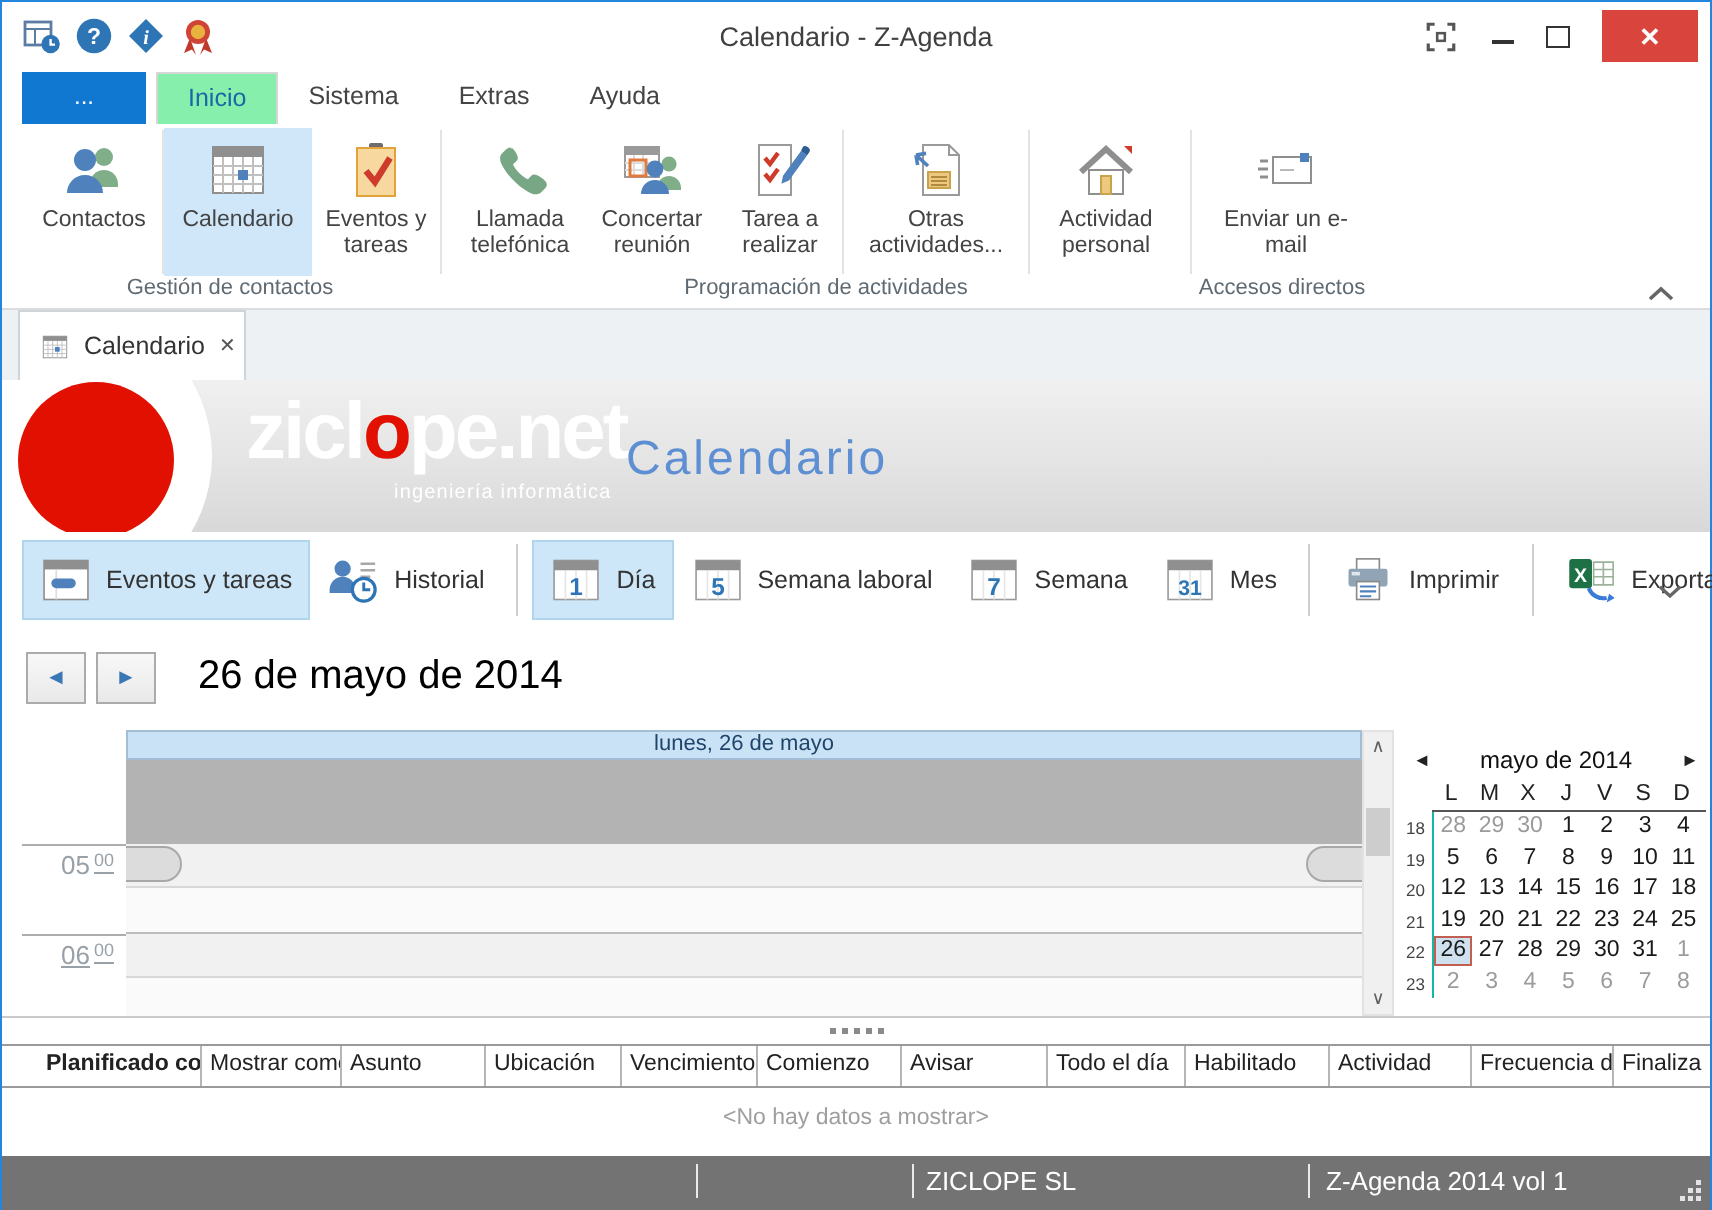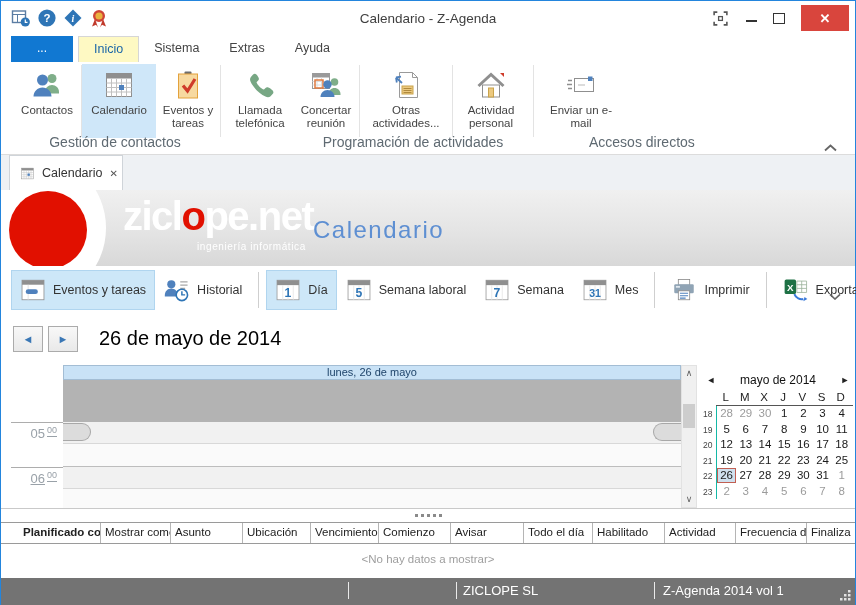--- a/index.html
+++ b/index.html
@@ -17,32 +17,32 @@
   .ctl-full {width:17px;height:17px;}
   .ctl-min {width:12px;height:14px;align-items:flex-end;}
   .ctl-min i {display:block;width:11px;height:2px;background:#333;margin-bottom:3px;}
   .ctl-max i {display:block;width:10px;height:9px;border:1.5px solid #333;}
   .ctl-close {width:48px;height:26px;background:#d9453d;color:#fff;font-size:13px;font-weight:bold;}
 
   
   .menubar {height:27px;flex:none;display:flex;align-items:flex-end;padding-left:10px;}
   .overflow-btn {width:62px;height:26px;background:#1178d2;color:#fff;text-align:center;line-height:25px;font-size:12px;flex:none;margin-right:5px;}
   .menutab {height:26px;line-height:25px;padding:0 15px;font-size:12.5px;color:#444;box-sizing:border-box;}
-  .menutab.active {background:#fef9c3;border:1px solid #d6d6d6;border-bottom:none;color:#1a66a8;}
+  .menutab.active {background:#86efac;border:1px solid #d6d6d6;border-bottom:none;color:#1a66a8;}
 
   
   .ribbon {height:93px;flex:none;position:relative;border-bottom:1px solid #dcdcdc;box-sizing:border-box;background:#fff;}
   #ribbon-buttons {display:flex;align-items:flex-start;padding-left:12px;}
   .rbtn {box-sizing:border-box;height:74px;margin-top:2px;display:flex;flex-direction:column;align-items:center;padding-top:5px;flex:none;}
   .rbtn.selected {background:#cfe7f9;}
   .icon32 {width:32px;height:32px;flex:none;}
   .icon32 svg,.ticon svg,.icon15 svg {width:100%;height:100%;display:block;}
   .rlabel {margin-top:3px;font-size:11.5px;line-height:13px;color:#444;text-align:center;}
   .rdiv {width:1px;background:#e3e3e3;height:72px;margin-top:3px;flex:none;}
-  .rcap {position:absolute;bottom:4px;font-size:14px;color:#5f6a72;text-align:center;white-space:nowrap;}
+  .rcap {position:absolute;bottom:4px;font-size:11px;color:#5f6a72;text-align:center;white-space:nowrap;}
   .cap1 {left:8px;width:212px;}
   .cap2 {left:228px;width:368px;}
   .cap3 {left:588px;width:104px;}
   .ribbon-collapse {position:absolute;right:18px;bottom:8px;width:13px;height:8px;}
 
   
   .doctabs {height:35px;flex:none;background:#eef1f4;display:flex;align-items:stretch;padding-left:8px;}
   .doctab {background:#fff;border:1px solid #cfd4d9;border-bottom:none;width:114px;display:flex;align-items:center;gap:7px;padding:0 10px;box-sizing:border-box;}
   .icon15 {width:15px;height:15px;flex:none;}
   .doctab-label {font-size:12.5px;color:#333;}
@@ -242,20 +242,32 @@
               <rect x="2.5" y="4.5" width="17" height="4" fill="#9a9a9a"></rect>
               <path d="M7 8.5v11 M11.5 8.5v11 M2.5 12.5h17 M2.5 16h17" stroke="#dcdcdc"></path>
               <rect x="5" y="11" width="8" height="8" fill="none" stroke="#e07a3f" stroke-width="1.5"></rect>
               <circle cx="24.5" cy="13" r="3.8" fill="#7fae89"></circle>
               <path d="M18.5 25c0-3.3 2.7-6 6-6s6 2.7 6 6v1h-12z" fill="#7fae89"></path>
               <circle cx="17.5" cy="15.5" r="4.2" fill="#4f81bd"></circle>
               <path d="M10.5 28c0-4 3.1-7 7-7s7 3 7 7z" fill="#4f81bd"></path>
             </svg>
           </span>
           <span class="rlabel">Concertar reunión</span>
+        </div>
+        <div class="rbtn" style="width: 62px;">
+          <span class="icon32">
+            <svg viewBox="0 0 32 32">
+              <rect x="5.5" y="3.5" width="16" height="25" fill="#fff" stroke="#9a9a9a"></rect>
+              <path d="M8.5 10l2.5 3 4-5.5" stroke="#cf3b2a" stroke-width="2.2" fill="none"></path>
+              <path d="M8.5 18l2.5 3 4-5.5" stroke="#cf3b2a" stroke-width="2.2" fill="none"></path>
+              <path d="M26.5 6.5l3 2.2-9 12.6-3.8 1.6.8-4z" fill="#4f81bd"></path>
+              <path d="M26.5 6.5l3 2.2 1.2-1.7c.5-.7.3-1.6-.4-2.1l-.9-.6c-.7-.5-1.6-.3-2.1.4z" fill="#2e5f94"></path>
+            </svg>
+          </span>
+          <span class="rlabel">Tarea a realizar</span>
         </div>
         <div class="rdiv"></div>
         <div class="rbtn" style="width: 88px; margin-left: 2px; margin-right: 2px;">
           <span class="icon32">
             <svg viewBox="0 0 32 32">
               <path d="M9.5 3.5h13l5 5v20h-18z" fill="#fff" stroke="#9a9a9a"></path>
               <path d="M22.5 3.5v5h5" fill="none" stroke="#9a9a9a"></path>
               <rect x="12" y="17" width="11" height="8" fill="#ecc97f" stroke="#c9a34c"></rect>
               <path d="M13.5 19.5h8 M13.5 21.5h8 M13.5 23.5h8" stroke="#b08a3e"></path>
               <path d="M12 14L6 8.5 M6 8.5l5-.8 M6 8.5l.8 5" stroke="#4f81bd" stroke-width="1.8" fill="none"></path>

